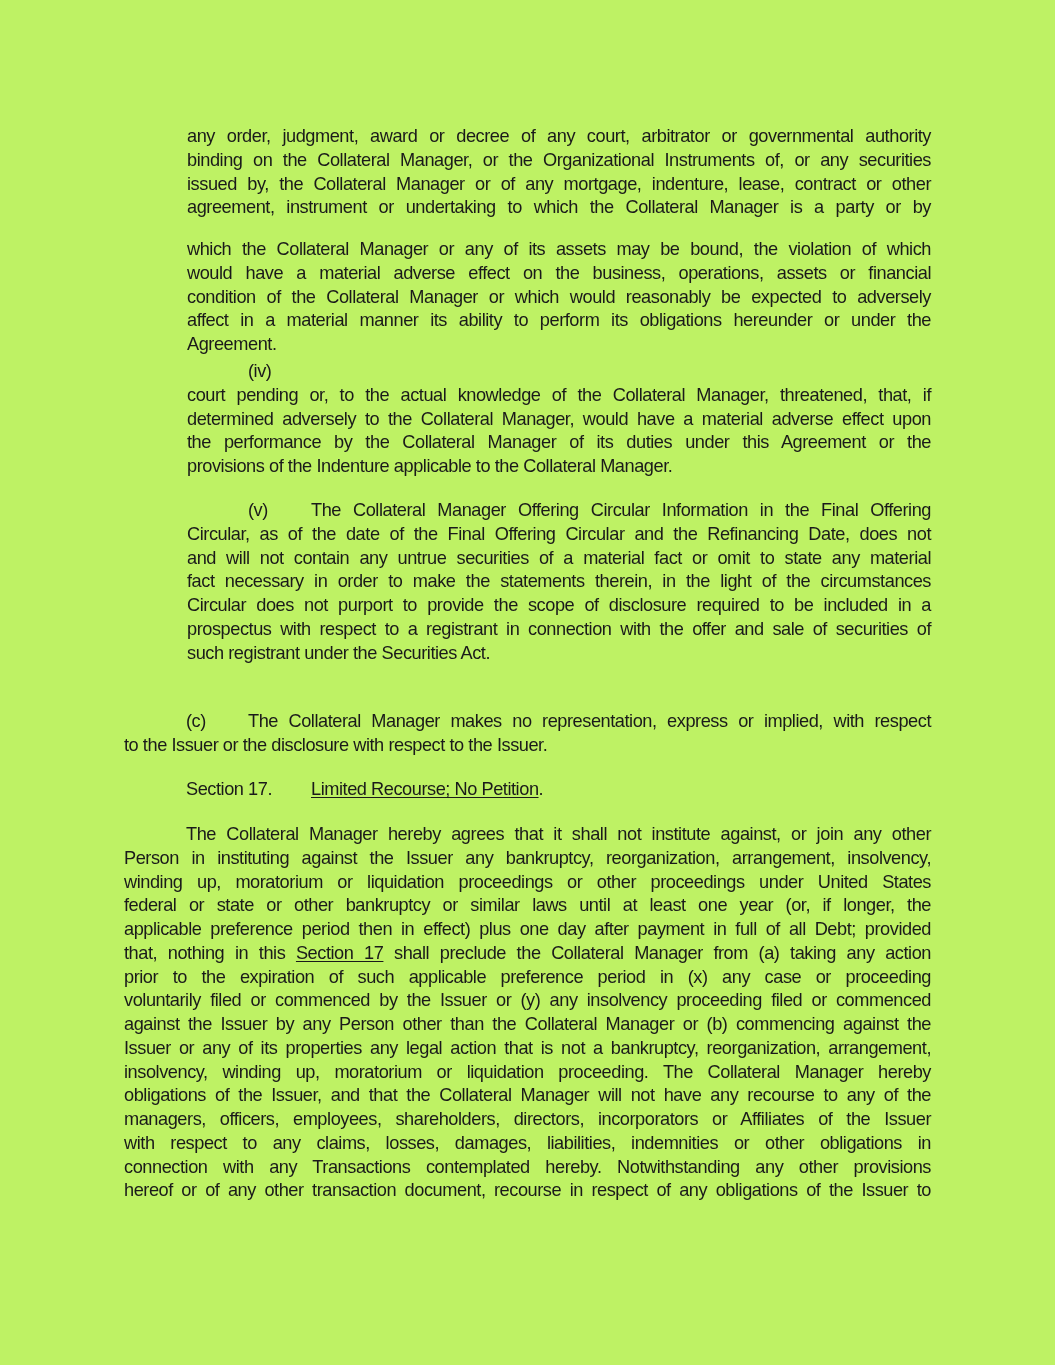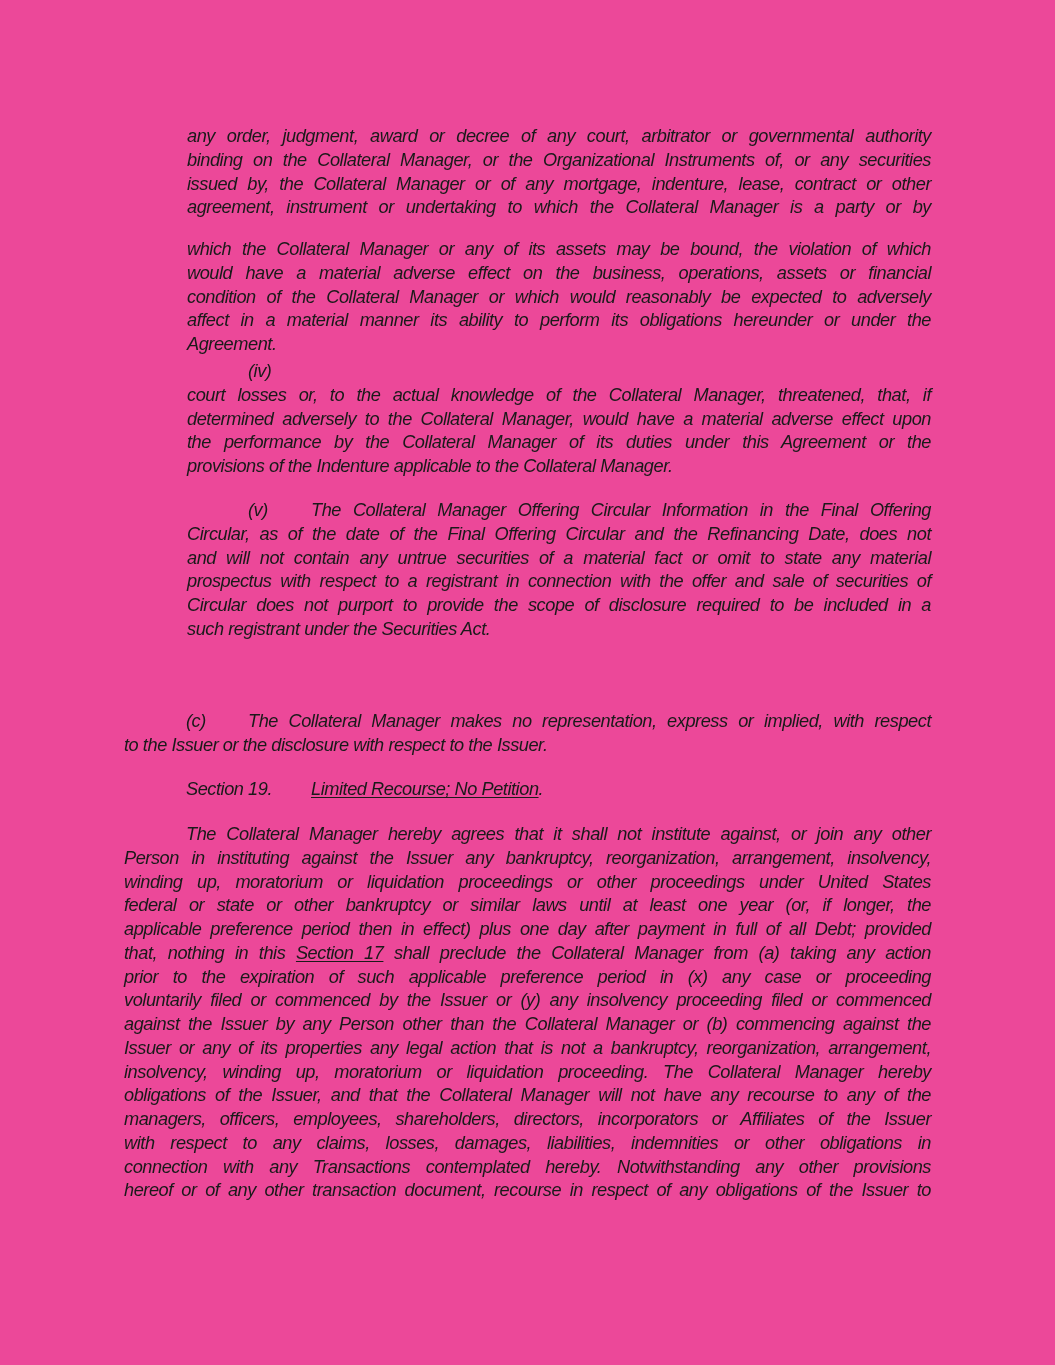--- a/index.html
+++ b/index.html
@@ -14,22 +14,21 @@
       overflow: hidden;
       font-family: "Liberation Sans", "DejaVu Sans", sans-serif;
       color: #1a1a1a;
     }
     .page {
       position: absolute;
       left: 0;
       top: 0;
       width: 1055px;
       height: 1365px;
-      background: #ec4899;
-      font-style: italic;
+      background: #bef264;
     }
     .para {
       position: absolute;
       font-size: 18.2px;
       line-height: 23.75px;
       text-align: justify;
       text-align-last: left;
       letter-spacing: -0.45px;
       word-spacing: 0px;
       margin: 0;
@@ -73,49 +72,50 @@
     <span class="line" style="white-space: nowrap;">would have a material adverse effect on the business, operations, assets or financial</span>
     <span class="line" style="white-space: nowrap;">condition of the Collateral Manager or which would reasonably be expected to adversely</span>
     <span class="line" style="white-space: nowrap;">affect in a material manner its ability to perform its obligations hereunder or under the</span>
     <span class="line last" style="white-space: nowrap;">Agreement.</span>
   </div>
 
   <div class="para indent-block" style="top:360px;">
     <span class="line" style="padding-left: 61px; display: flex; justify-content: flex-start; white-space: nowrap; gap: 18px;">
       <span class="tab-label" style="width:63px;">(iv)</span>
     </span>
-    <span class="line" style="white-space: nowrap;">court losses or, to the actual knowledge of the Collateral Manager, threatened, that, if</span>
+    <span class="line" style="white-space: nowrap;">court pending or, to the actual knowledge of the Collateral Manager, threatened, that, if</span>
     <span class="line" style="white-space: nowrap;">determined adversely to the Collateral Manager, would have a material adverse effect upon</span>
     <span class="line" style="white-space: nowrap;">the performance by the Collateral Manager of its duties under this Agreement or the</span>
     <span class="line last" style="white-space: nowrap;">provisions of the Indenture applicable to the Collateral Manager.</span>
   </div>
 
   <div class="para indent-block" style="top:499px;">
     <span class="line" style="padding-left: 61px; display: flex; justify-content: space-between; white-space: nowrap;">
       <span class="tab-label" style="width:63px;">(v)</span>
       <span style="flex:1; text-align:justify; text-align-last:justify;">The Collateral Manager Offering Circular Information in the Final Offering</span>
     </span>
     <span class="line" style="white-space: nowrap;">Circular, as of the date of the Final Offering Circular and the Refinancing Date, does not</span>
     <span class="line" style="white-space: nowrap;">and will not contain any untrue securities of a material fact or omit to state any material</span>
+    <span class="line" style="white-space: nowrap;">fact necessary in order to make the statements therein, in the light of the circumstances</span>
+    <span class="line" style="white-space: nowrap;">Circular does not purport to provide the scope of disclosure required to be included in a</span>
     <span class="line" style="white-space: nowrap;">prospectus with respect to a registrant in connection with the offer and sale of securities of</span>
-    <span class="line" style="white-space: nowrap;">Circular does not purport to provide the scope of disclosure required to be included in a</span>
     <span class="line last" style="white-space: nowrap;">such registrant under the Securities Act.</span>
   </div>
 
   <div class="para full-block" style="top:710px;">
     <span class="line" style="padding-left: 62px; display: flex; justify-content: space-between; white-space: nowrap;">
       <span class="tab-label" style="width:62px;">(c)</span>
       <span style="flex:1; text-align:justify; text-align-last:justify;">The Collateral Manager makes no representation, express or implied, with respect</span>
     </span>
     <span class="line last" style="white-space: nowrap;">to the Issuer or the disclosure with respect to the Issuer.</span>
   </div>
 
   <div class="para full-block" style="top:778px;">
     <span class="line last" style="padding-left: 62px; text-align-last: left; white-space: nowrap;">
-      <span class="tab-label" style="width:125px;">Section 19.</span><span class="u">Limited Recourse; No Petition</span><span>.</span>
+      <span class="tab-label" style="width:125px;">Section 17.</span><span class="u">Limited Recourse; No Petition</span><span>.</span>
     </span>
   </div>
 
   <div class="para full-block" style="top:823px;">
     <span class="line" style="padding-left: 62px; white-space: nowrap;">
       <span>The Collateral Manager hereby agrees that it shall not institute against, or join any other</span>
     </span>
     <span class="line" style="white-space: nowrap;">Person in instituting against the Issuer any bankruptcy, reorganization, arrangement, insolvency,</span>
     <span class="line" style="white-space: nowrap;">winding up, moratorium or liquidation proceedings or other proceedings under United States</span>
     <span class="line" style="white-space: nowrap;">federal or state or other bankruptcy or similar laws until at least one year (or, if longer, the</span>

